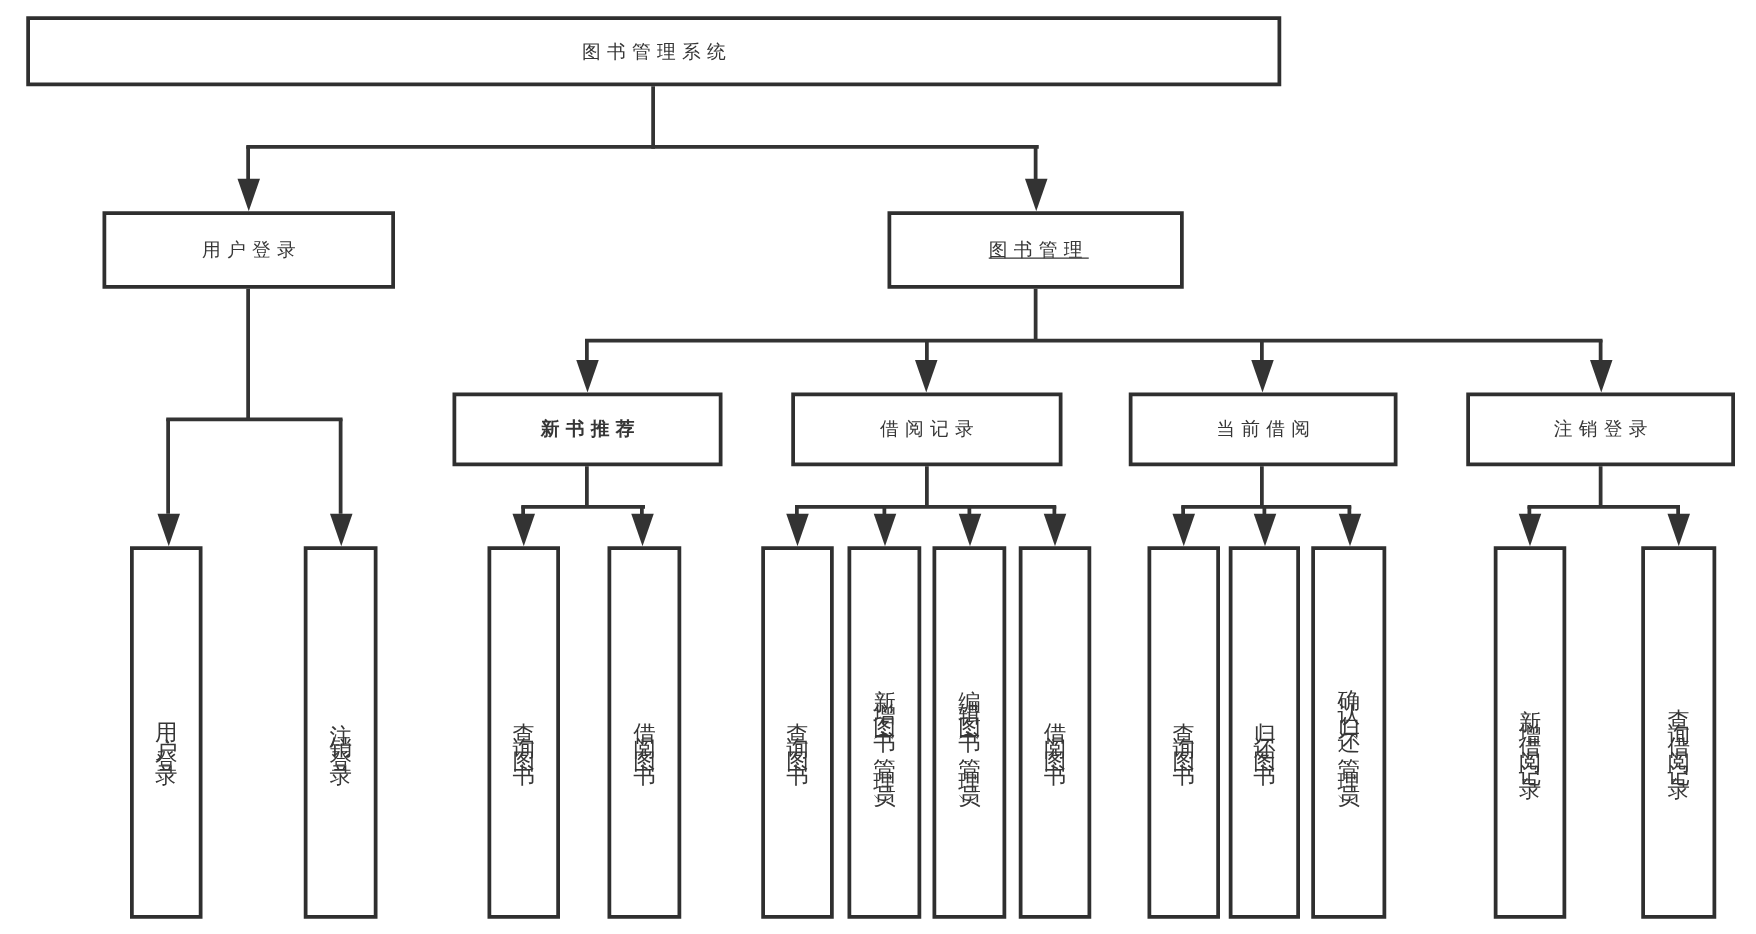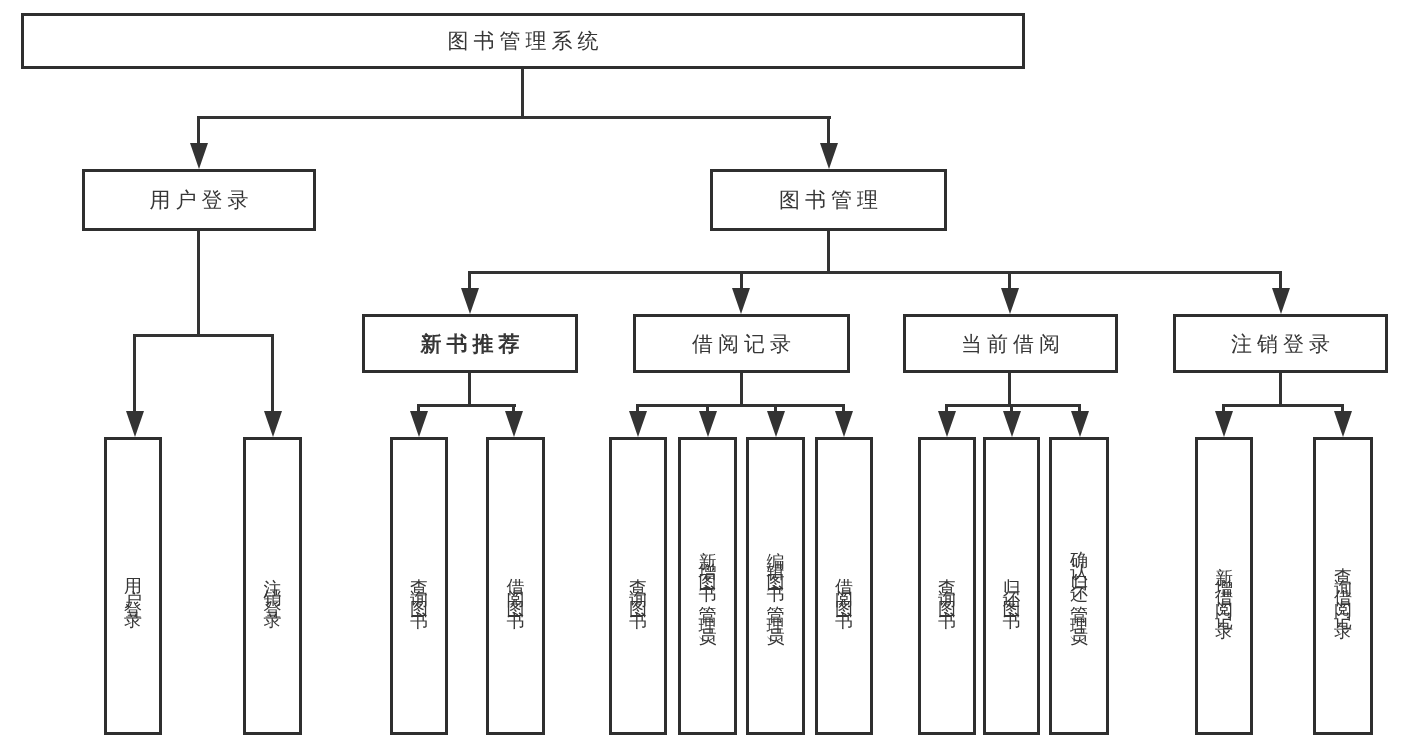--- a/index.html
+++ b/index.html
@@ -4,21 +4,21 @@
 <style>
   html,body { margin:0; padding:0; background:#ffffff; }
   .canvas {
     position:relative; width:1405px; height:747px; background:#ffffff;
     font-family:"Liberation Sans","DejaVu Sans",sans-serif; color:#363636;
     overflow:hidden;
   }
   .hbox {
     position:absolute; background:#ffffff; border:3px solid #2f2f2f;
     display:flex; align-items:center; justify-content:center;
-    font-size:21px; letter-spacing:5px; text-indent:5px;
+    font-size:15px; letter-spacing:5px; text-indent:5px;
     box-sizing:border-box; white-space:nowrap;
   }
   .leaf {
     position:absolute; background:#ffffff; border:3px solid #2f2f2f;
     display:flex; align-items:center; justify-content:center;
     box-sizing:border-box;
   }
   .leaf .vtext {
     writing-mode:vertical-rl; text-orientation:mixed;
     font-size:18px; letter-spacing:11px; line-height:1;
@@ -42,21 +42,21 @@
   <div class="hbox" style="left:21px; top:13px; width:1004px; height:56px;">图书管理系统</div>
 
   <div class="line" style="left:521px; top:69px;  width:3px;  height:50px;"></div>
   <div class="line" style="left:197px; top:116px; width:634px; height:3px;"></div>
   <div class="line" style="left:197px; top:117px; width:3px;  height:28px;"></div>
   <div class="line" style="left:827px; top:117px; width:3px;  height:28px;"></div>
   <div class="arrow" style="left:190px; top:143px;"></div>
   <div class="arrow" style="left:820px; top:143px;"></div>
 
   <div class="hbox" style="left:82px;  top:169px; width:234px; height:62px;">用户登录</div>
-  <div class="hbox" style="left:710px; top:169px; width:237px; height:62px;">图书管理</div>
+  <div class="hbox" style="left:710px; top:169px; width:237px; height:62px;text-decoration:underline;">图书管理</div>
 
   <div class="line" style="left:197px; top:231px; width:3px;   height:105px;"></div>
   <div class="line" style="left:133px; top:334px; width:141px; height:3px;"></div>
   <div class="line" style="left:133px; top:335px; width:3px;   height:76px;"></div>
   <div class="line" style="left:271px; top:335px; width:3px;   height:76px;"></div>
   <div class="arrow" style="left:126px; top:411px;"></div>
   <div class="arrow" style="left:264px; top:411px;"></div>
 
   <div class="line" style="left:827px;  top:231px; width:3px;   height:42px;"></div>
   <div class="line" style="left:468px;  top:271px; width:814px; height:3px;"></div>

